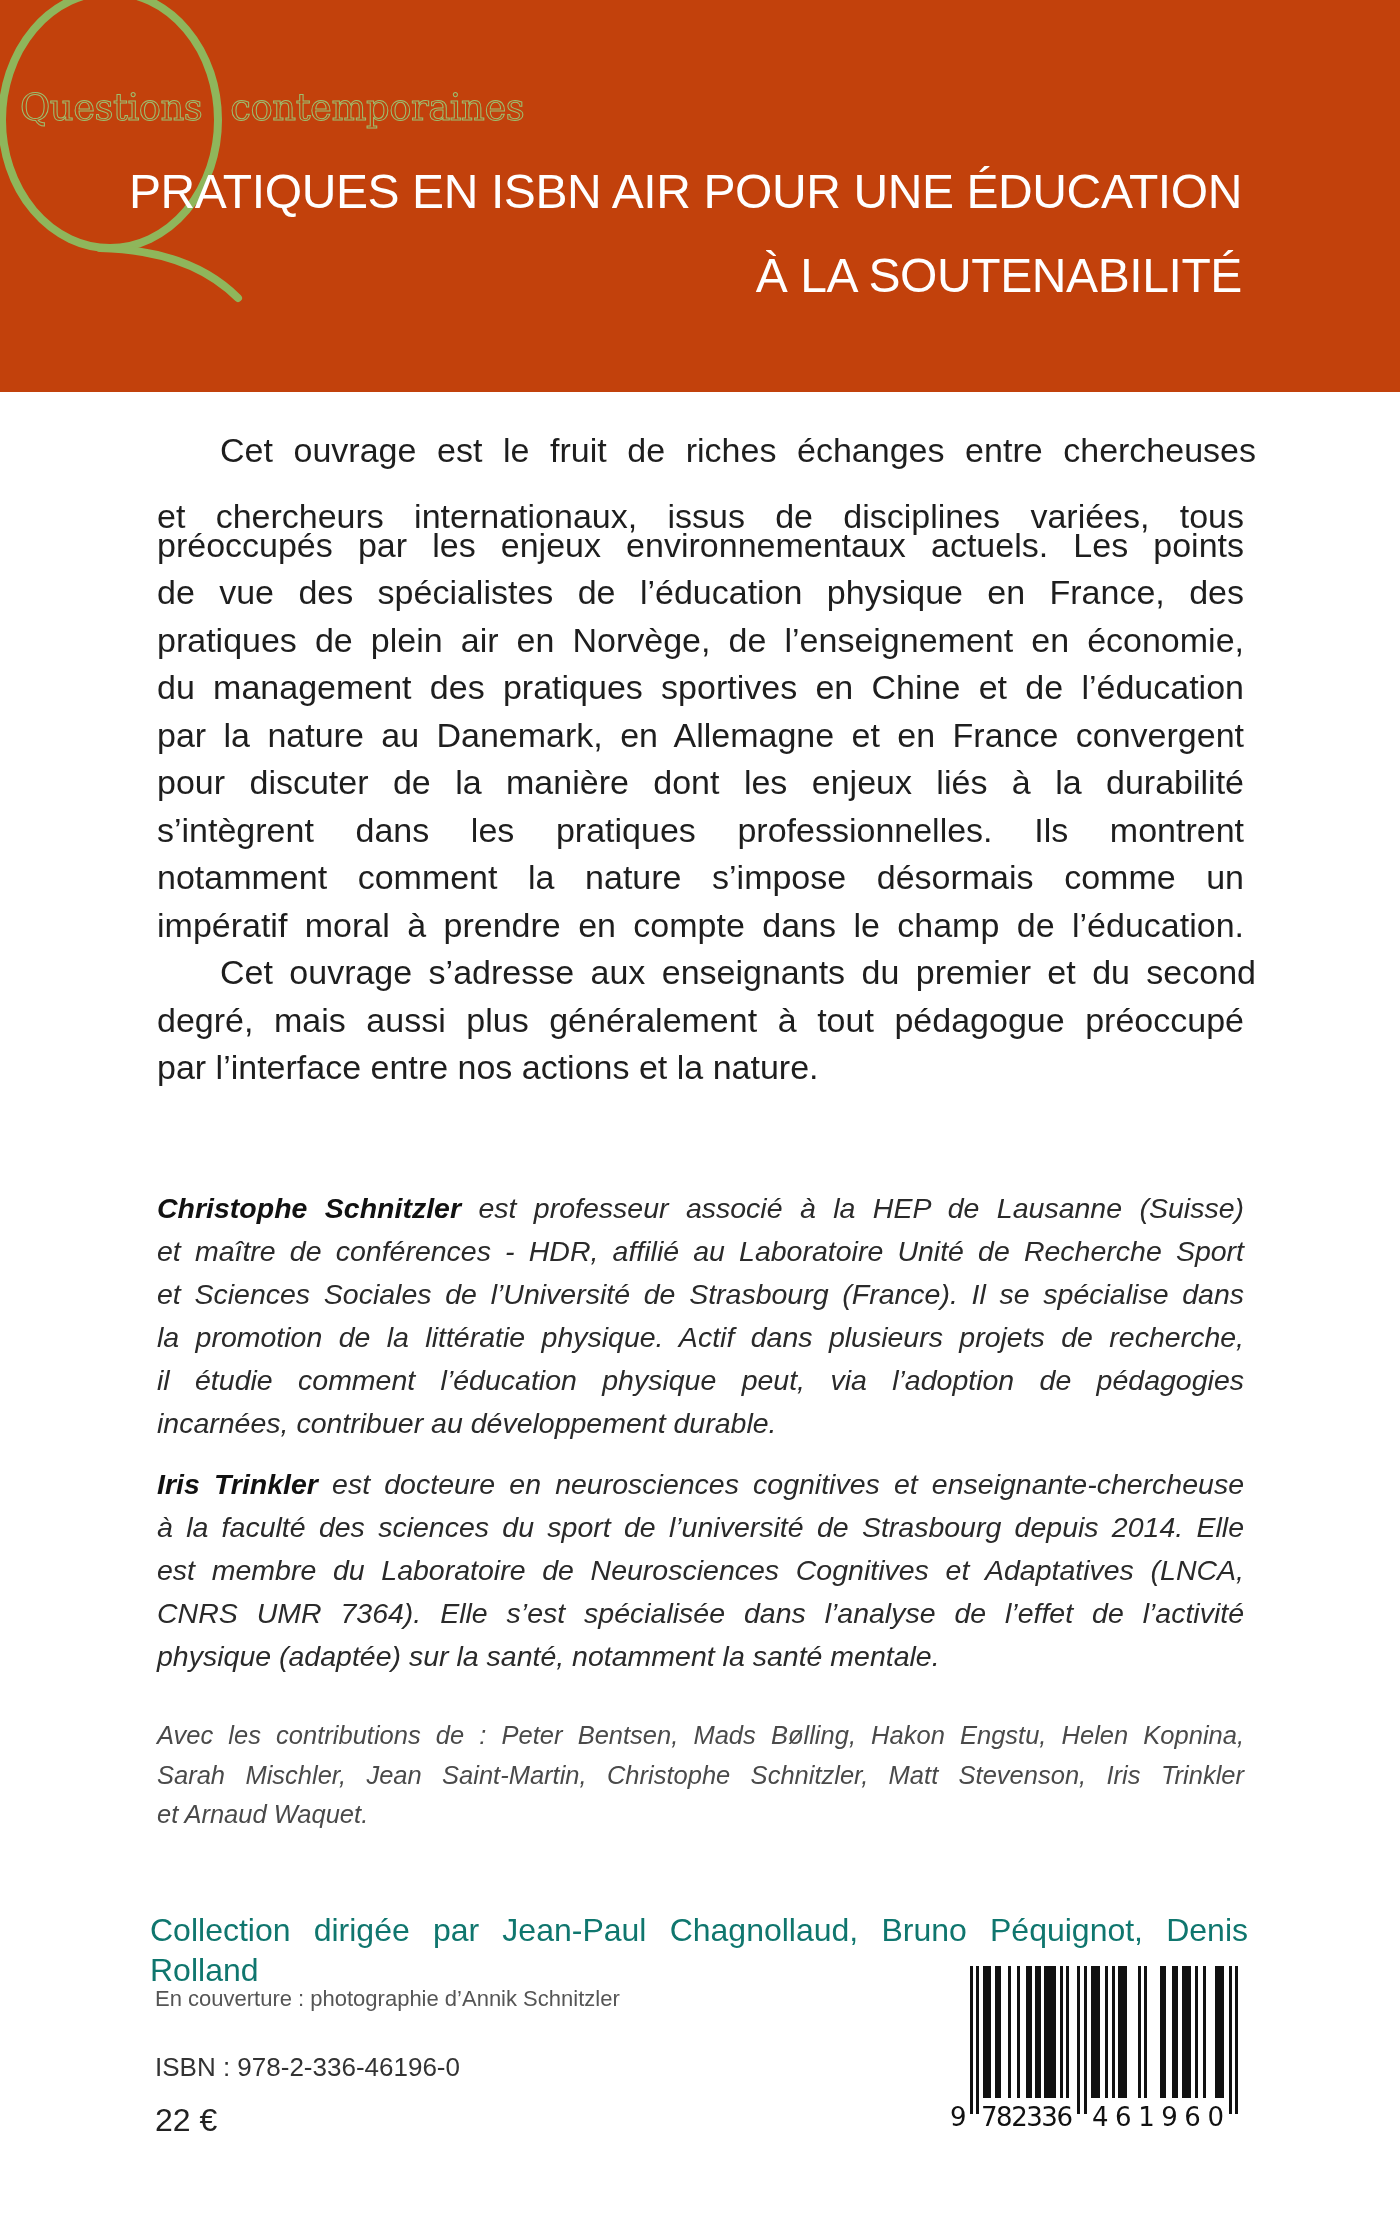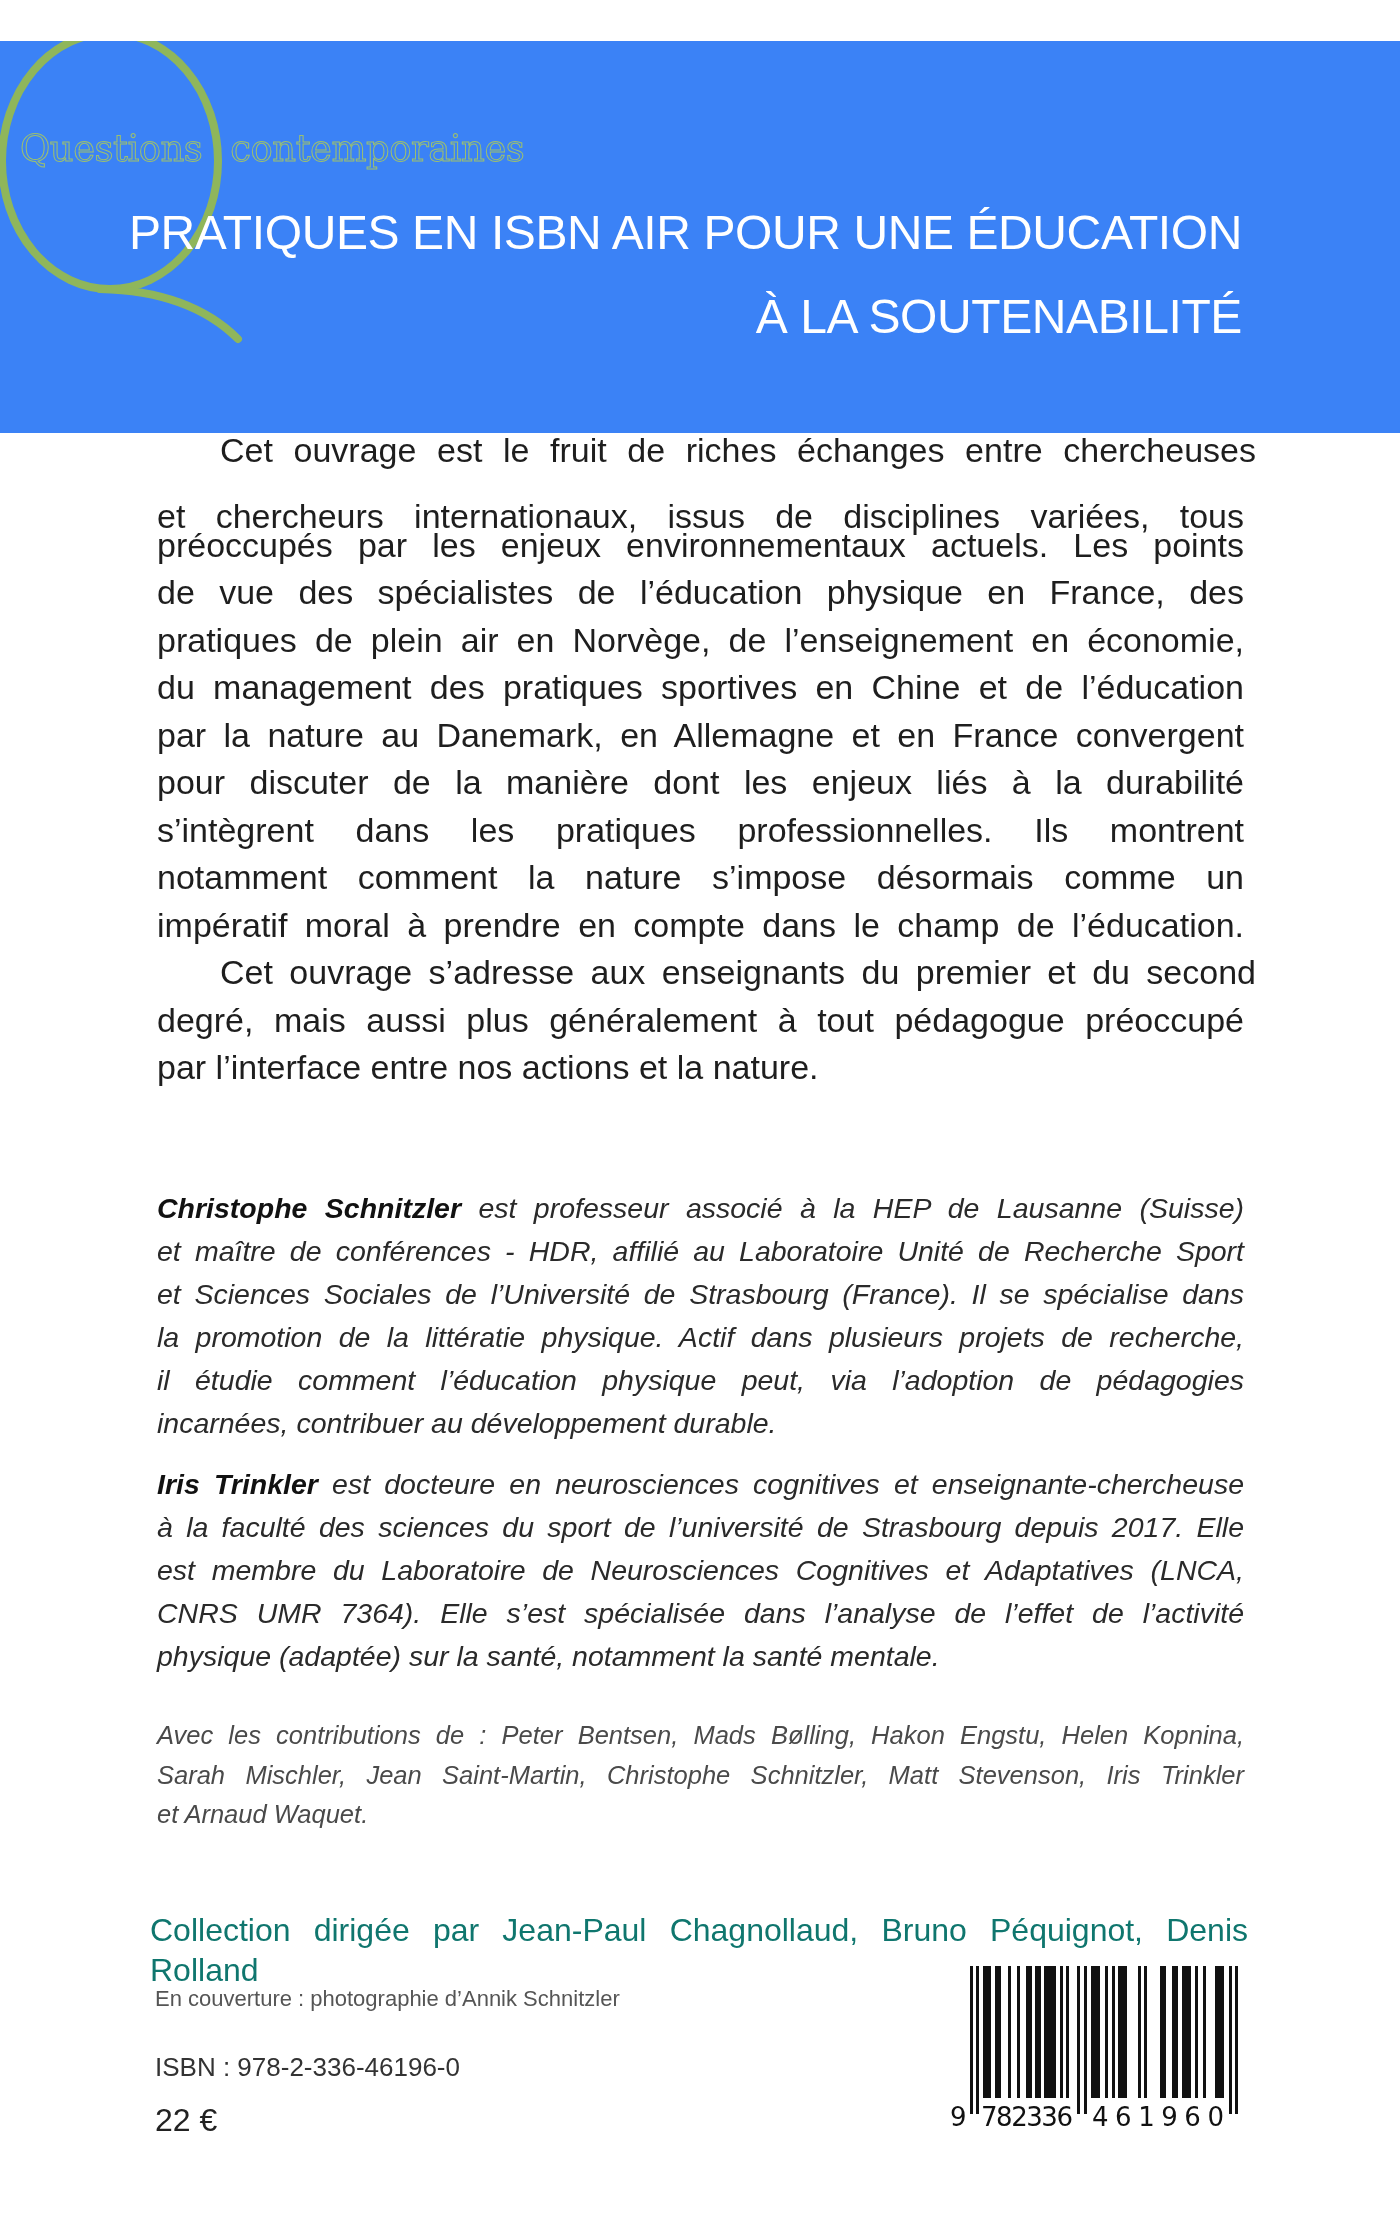--- a/index.html
+++ b/index.html
@@ -1,20 +1,20 @@
 <!DOCTYPE html>
 <html><head>
 <meta charset="utf-8">
 <style>
   html, body { margin: 0; padding: 0; }
   body {
     width: 1400px; height: 2231px; position: relative; overflow: hidden;
     background: #ffffff; font-family: "Liberation Sans", "DejaVu Sans", sans-serif; color: #1e1e1e;
   }
-  .band { position: absolute; left: 0; top: 0; width: 1400px; height: 392px; background: #3b82f6; overflow: hidden; margin-top: 41px; }
+  .band { position: absolute; left: 0; top: 0; width: 1400px; height: 392px; background: #c2410c; overflow: hidden; }
   .bigq { position: absolute; left: 0; top: -40px; width: 300px; height: 360px; }
   .series {
     position: absolute; left: 20px; top: 86px; white-space: nowrap;
     font-family: "DejaVu Serif", "Liberation Serif", serif; font-size: 37px; font-weight: normal;
     color: transparent; -webkit-text-stroke: 1px #9cc070; letter-spacing: -0.5px;
   }
   .series .w2 { margin-left: 28px; }
   .title { position: absolute; right: 158px; color: #ffffff; font-size: 48px; font-weight: normal; white-space: nowrap; letter-spacing: -0.4px; }
   .title.l1 { top: 164px; }
   .title.l2 { top: 248px; }
@@ -70,21 +70,21 @@
   <div class="line just bio-line" style="top:1187px"><b>Christophe Schnitzler</b><span> est professeur associé à la HEP de Lausanne (Suisse)</span></div>
   <div class="line just bio-line" style="top:1230px">et maître de conférences - HDR, affilié au Laboratoire Unité de Recherche Sport</div>
   <div class="line just bio-line" style="top:1273px">et Sciences Sociales de l’Université de Strasbourg (France). Il se spécialise dans</div>
   <div class="line just bio-line" style="top:1316px">la promotion de la littératie physique. Actif dans plusieurs projets de recherche,</div>
   <div class="line just bio-line" style="top:1359px">il étudie comment l’éducation physique peut, via l’adoption de pédagogies</div>
   <div class="line bio-line" style="top:1402px">incarnées, contribuer au développement durable.</div>
 </div>
 
 <div>
   <div class="line just bio-line" style="top:1463px"><b>Iris Trinkler</b><span> est docteure en neurosciences cognitives et enseignante-chercheuse</span></div>
-  <div class="line just bio-line" style="top:1506px">à la faculté des sciences du sport de l’université de Strasbourg depuis 2017. Elle</div>
+  <div class="line just bio-line" style="top:1506px">à la faculté des sciences du sport de l’université de Strasbourg depuis 2014. Elle</div>
   <div class="line just bio-line" style="top:1549px">est membre du Laboratoire de Neurosciences Cognitives et Adaptatives (LNCA,</div>
   <div class="line just bio-line" style="top:1592px">CNRS UMR 7364). Elle s’est spécialisée dans l’analyse de l’effet de l’activité</div>
   <div class="line bio-line" style="top:1635px">physique (adaptée) sur la santé, notamment la santé mentale.</div>
 </div>
 
 <div>
   <div class="line just contrib-line" style="top:1715px">Avec les contributions de : Peter Bentsen, Mads Bølling, Hakon Engstu, Helen Kopnina,</div>
   <div class="line just contrib-line" style="top:1755px">Sarah Mischler, Jean Saint-Martin, Christophe Schnitzler, Matt Stevenson, Iris Trinkler</div>
   <div class="line contrib-line" style="top:1794px">et Arnaud Waquet.</div>
 </div>

